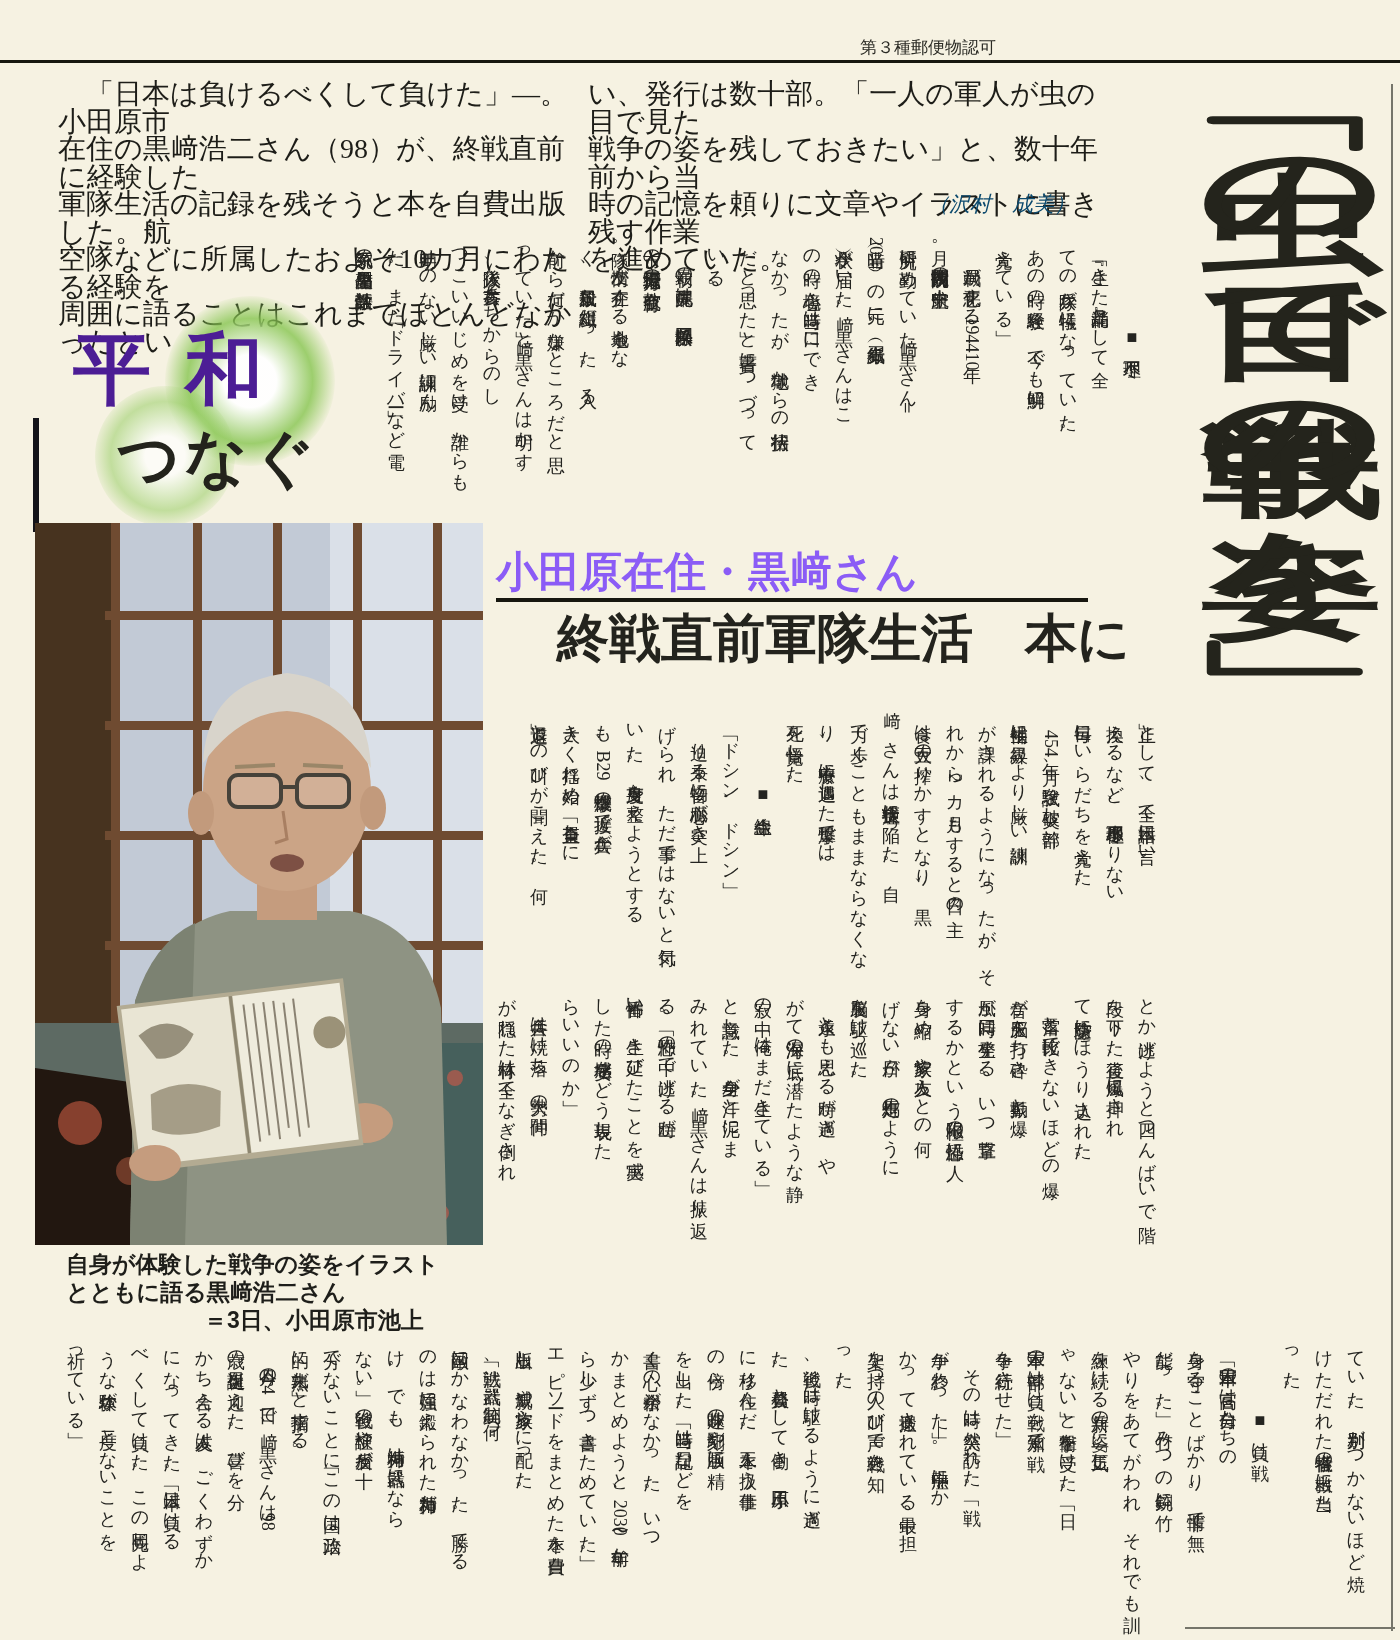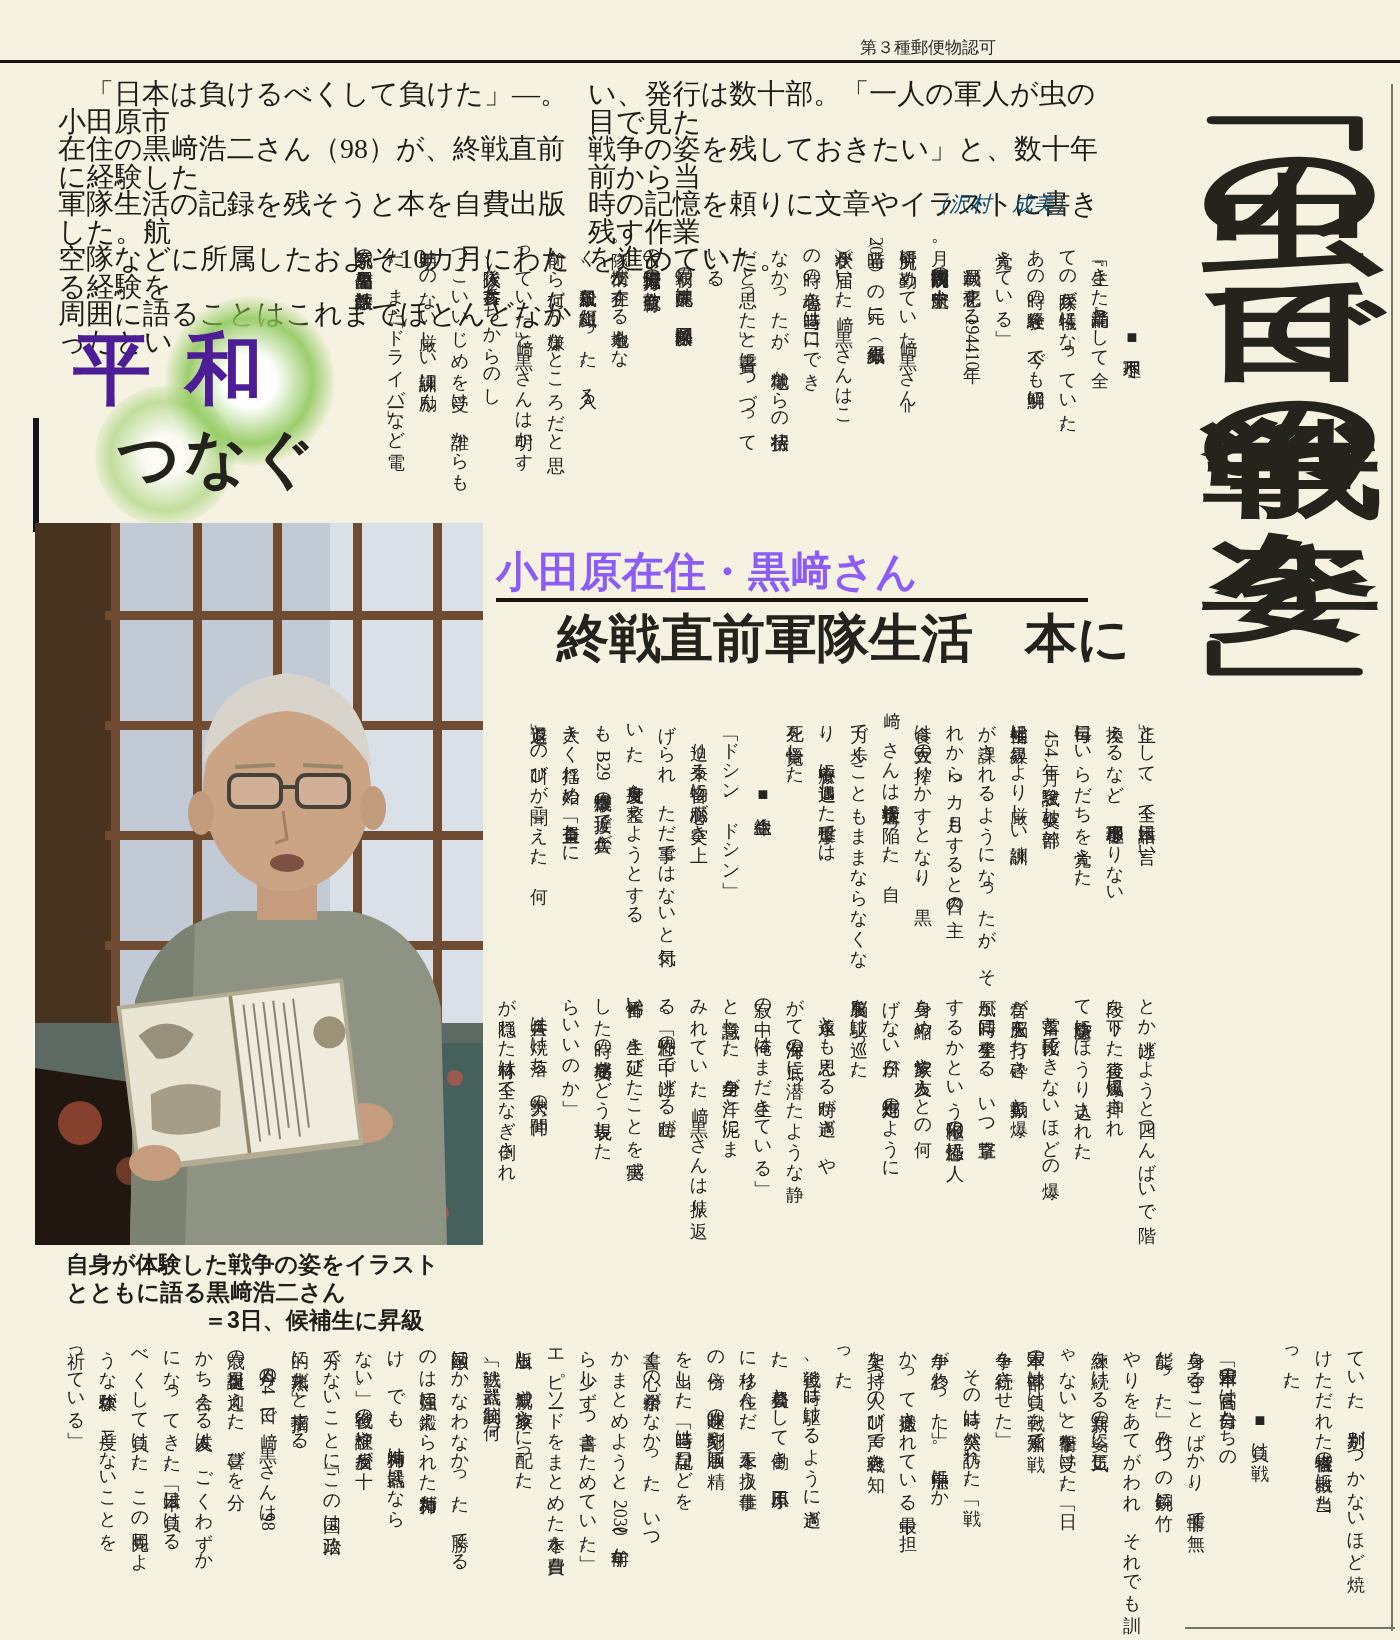--- a/index.html
+++ b/index.html
@@ -221,21 +221,21 @@
         <path d="M110,500 Q140,480 165,505 Q150,530 125,525 Z" fill="#97907c"></path>
         <path d="M115,560 Q150,545 185,565 L180,600 Q140,610 112,595 Z" fill="#a59d87"></path>
         <circle cx="300" cy="520" r="16" fill="#9b9278"></circle>
       </g>
       <ellipse cx="120" cy="640" rx="26" ry="18" fill="#c59c7e"></ellipse>
     </svg>
   </div>
 
   <div class="abs caption">自身が体験した戦争の姿をイラスト
 とともに語る黒﨑浩二さん
-　　　　　　＝3日、候補生に昇級</div>
+　　　　　　＝3日、小田原市池上</div>
 
   <div class="abs vblock vb-bottom">ていた。判別がつかないほど焼
 けただれた犠牲者の救出に当た
 った。
 　　　　■負け戦
 　「日本軍の高官は自分たちの
 身を守ることばかり。非情で無
 能だった」。竹みつの銃剣に竹
 やりをあてがわれ、それでも訓
 練を続ける新兵の姿に「正気じ

